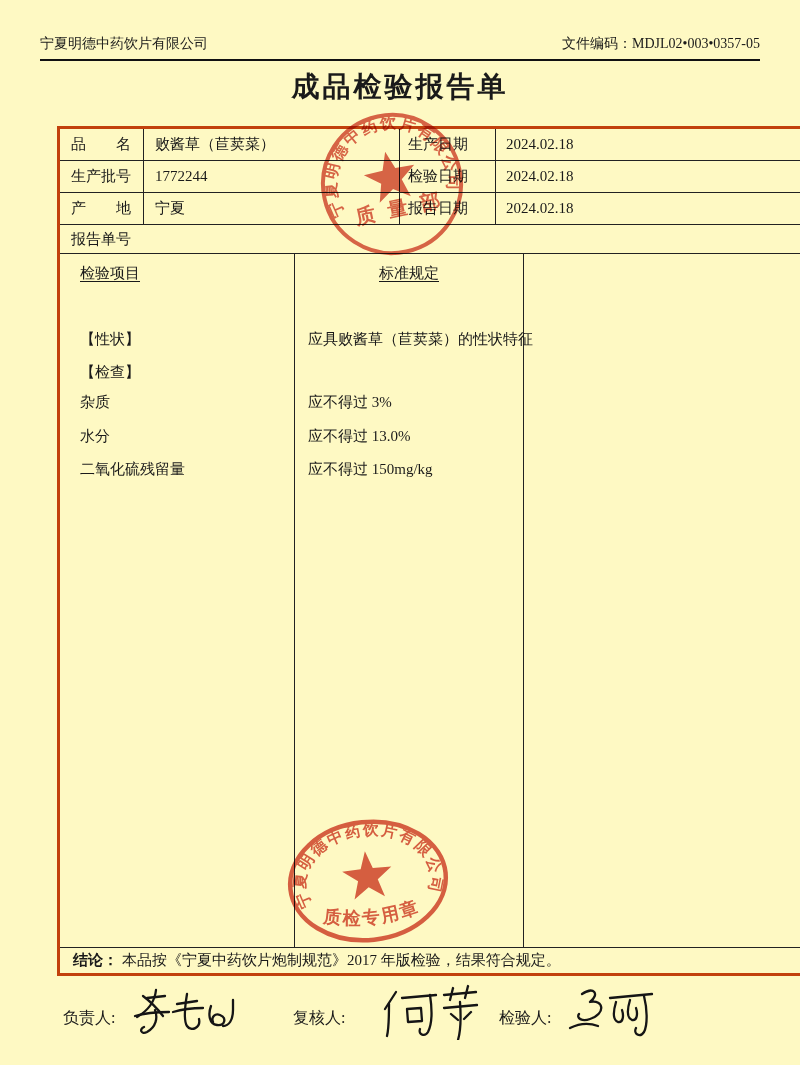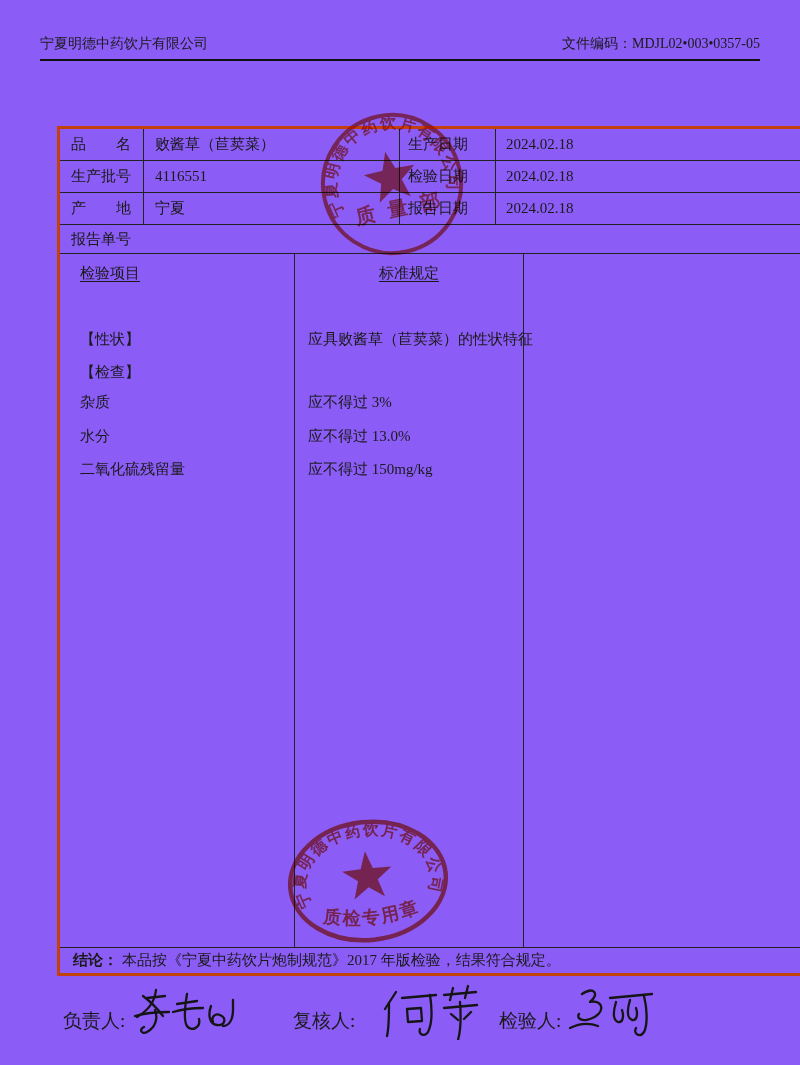--- a/index.html
+++ b/index.html
@@ -1,20 +1,20 @@
 <!DOCTYPE html>
 <html><head>
 <meta charset="utf-8">
 <style>
   * { box-sizing: border-box; margin: 0; padding: 0; }
   html,body { background:#ffffff; }
   .page {
     position: relative;
     width: 800px; height: 1065px;
-    background: #8b5cf6;
+    background: #fef9c3;
     color: #1a1a1a;
     font-family: "Liberation Serif", "DejaVu Serif", serif;
     overflow: hidden;
   }
   
   .page-header {
     position: absolute; left: 40px; top: 34px; width: 720px; height: 27px;
     display: flex; justify-content: space-between; align-items: flex-end;
     border-bottom: 2px solid #111;
     padding-bottom: 6px;
@@ -59,47 +59,48 @@
   .t0 { top: 74px; } .t1 { top: 107px; } .t2 { top: 137px; } .t3 { top: 171px; } .t4 { top: 204px; }
   
   .conclusion-row { flex: 1; display: flex; align-items: center; padding-left: 13px; white-space: nowrap; }
   .conclusion-row b { font-weight: 700; margin-right: 4px; }
   
   .stamp { position: absolute; mix-blend-mode: multiply; }
   .stamp-top { left: 312px; top: 104px; }
   .stamp-bottom { left: 282px; top: 813px; }
   .stamp text { font-family: "Liberation Sans", "DejaVu Sans", sans-serif; }
   
-  .sig-label { position: absolute; font-size: 19px; white-space: nowrap; }
+  .sig-label { position: absolute; font-size: 16px; white-space: nowrap; }
   .sig { position: absolute; }
   .sig path { fill: none; stroke: #151515; stroke-width: 2.3; stroke-linecap: round; stroke-linejoin: round; }
 </style>
 </head>
 <body>
 
 <div class="page">
 
   <div class="page-header">
     <span>宁夏明德中药饮片有限公司</span>
     <span>文件编码：MDJL02•003•0357-05</span>
   </div>
 
+  <div class="report-title">成品检验报告单</div>
 
   <div class="doc-table">
 
     <div class="info-row">
       <div class="ic w-label">品　　名</div>
       <div class="ic w-value">败酱草（苣荬菜）</div>
       <div class="ic w-dlabel">生产日期</div>
       <div class="ic w-dvalue">2024.02.18</div>
     </div>
 
     <div class="info-row">
       <div class="ic w-label">生产批号</div>
-      <div class="ic w-value">4116551</div>
+      <div class="ic w-value">1772244</div>
       <div class="ic w-dlabel">检验日期</div>
       <div class="ic w-dvalue">2024.02.18</div>
     </div>
 
     <div class="info-row">
       <div class="ic w-label">产　　地</div>
       <div class="ic w-value">宁夏</div>
       <div class="ic w-dlabel">报告日期</div>
       <div class="ic w-dvalue">2024.02.18</div>
     </div>

